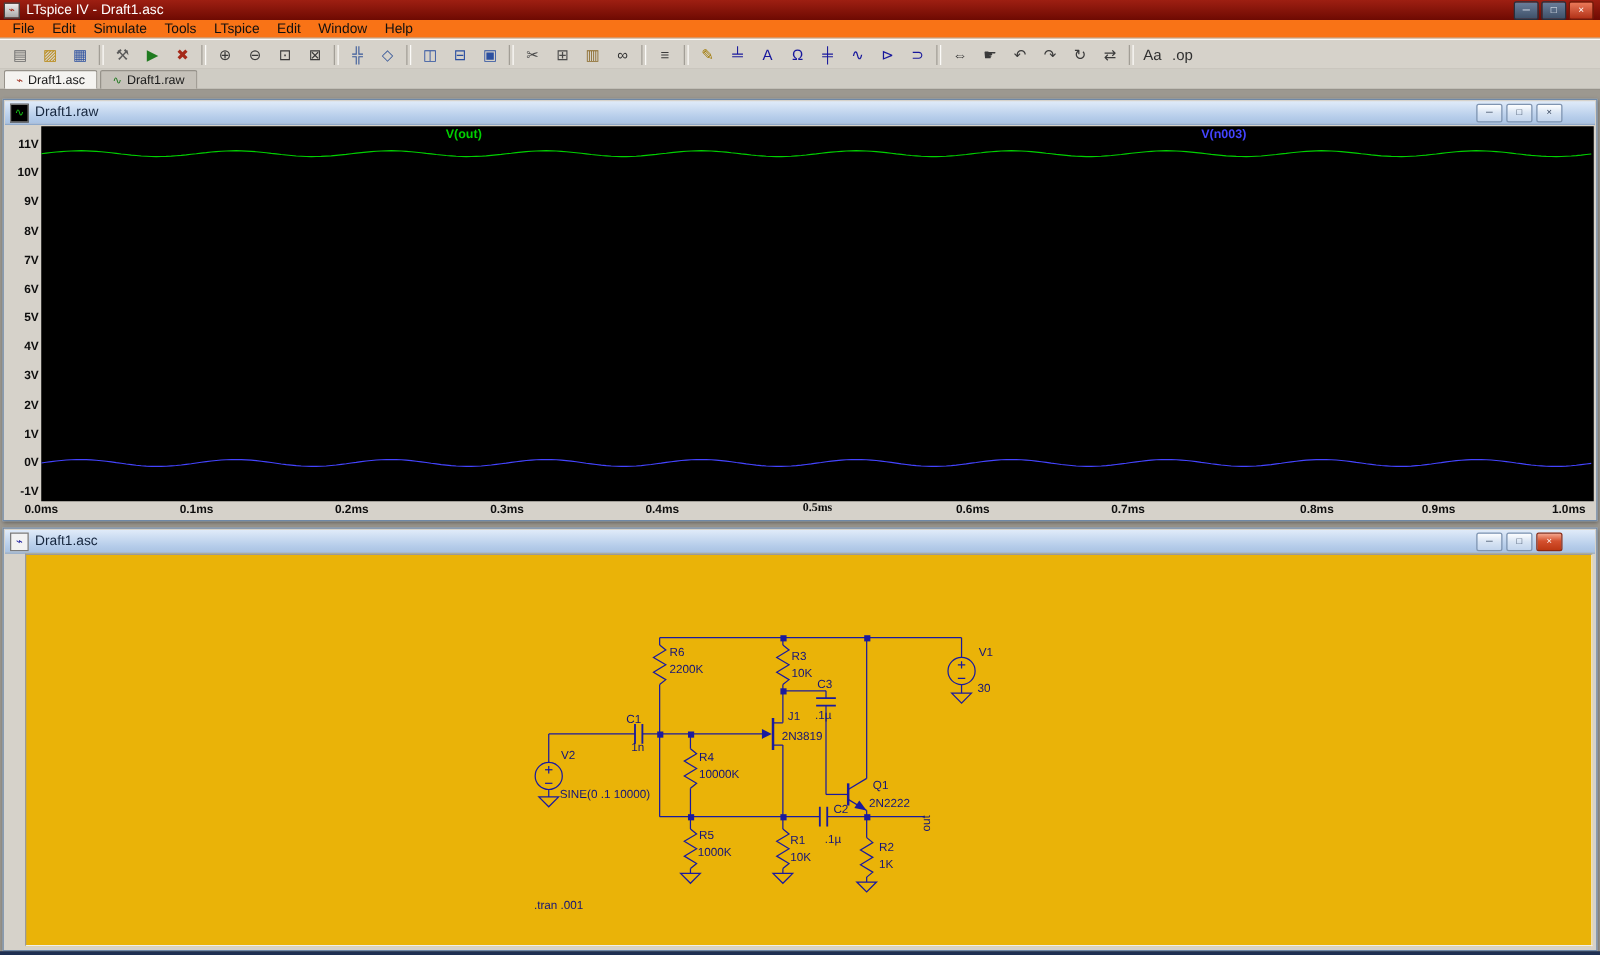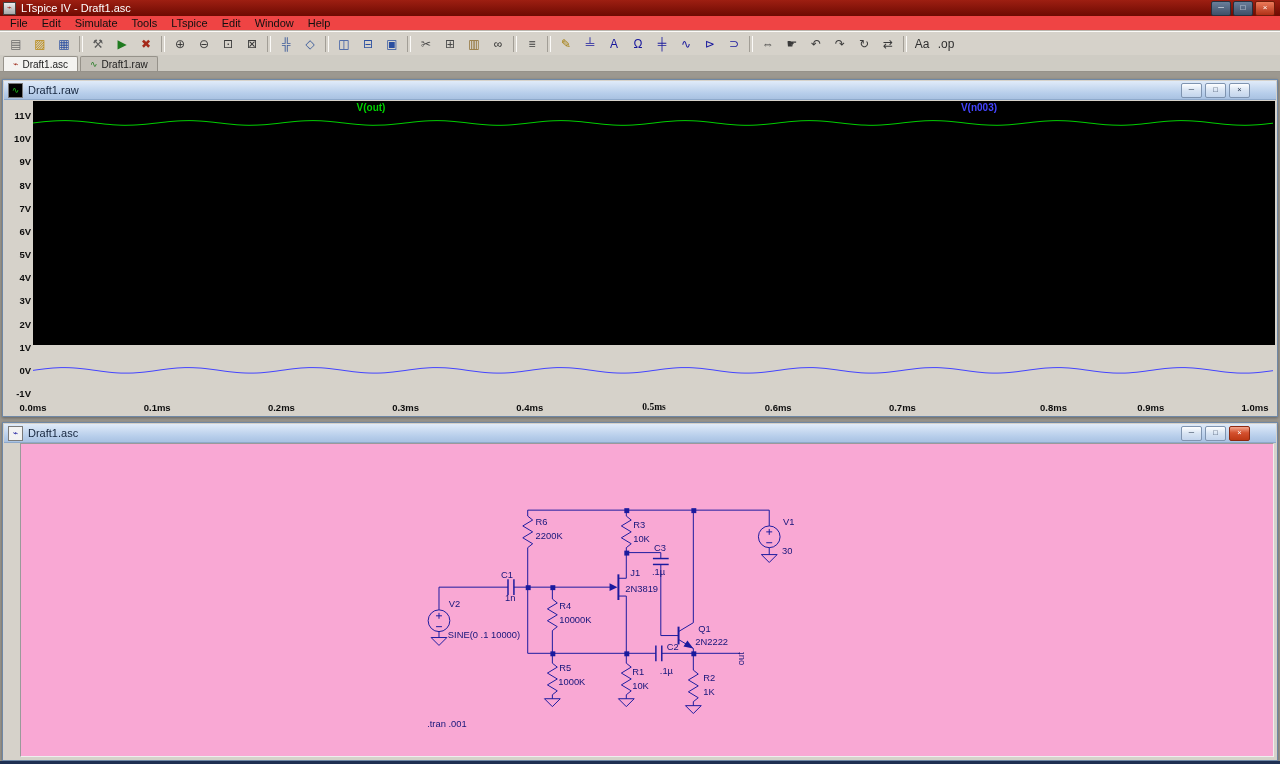--- a/index.html
+++ b/index.html
@@ -26,21 +26,21 @@
   .win-btns{margin-left:auto;display:flex;gap:2px;padding-right:2px;}
   .win-btn{
     width:18px;height:13px;text-align:center;line-height:12px;font-size:8px;
     background:linear-gradient(#6a7e9a,#3e5068);color:#e8eef6;
     border:1px solid #26303e;border-radius:2px;
   }
   .win-btn.close{background:linear-gradient(#ec7a5a,#b03016);border-color:#701c0a;color:#fff;}
   
   #menubar{
     position:absolute;top:16px;left:0;right:0;height:14px;
-    background:#ef4444;border-bottom:1px solid #bab6ae;
+    background:#f97316;border-bottom:1px solid #bab6ae;
     display:flex;align-items:flex-end;padding-left:3px;
   }
   .menu-item{padding:0 7px;height:100%;display:flex;align-items:center;color:#101010;}
   
   #toolbar{
     position:absolute;top:31px;left:0;right:0;height:23px;
     background:#d6d2ca;border-top:1px solid #fbfaf8;border-bottom:1px solid #a29e96;
     display:flex;align-items:center;padding-left:4px;
   }
   .tool{
@@ -89,38 +89,38 @@
   .mdi-btn{
     width:19px;height:13px;text-align:center;line-height:12px;font-size:7.5px;
     color:#2a3a52;border:1px solid #7f94b0;border-radius:2px;
     background:linear-gradient(#fdfeff,#d8e4f3 50%,#c2d4ec);
   }
   .mdi-btn.close-active{
     background:linear-gradient(#f4a68e,#d4502e 45%,#bd3814);
     color:#fff;border-color:#8c2810;
   }
   
-  #plot{position:absolute;left:30px;top:21px;width:1242px;height:244px;background:#000;}
+  #plot{position:absolute;left:30px;top:21px;width:1242px;height:300px;background:#000;}
   #trace-svg{position:absolute;left:0;top:0;}
   .legend{
     position:absolute;top:1px;transform:translateX(-50%);
     font-size:10px;font-weight:bold;letter-spacing:0;white-space:nowrap;
   }
   .ylab{
     position:absolute;left:2px;width:26px;text-align:right;
     font-size:9.5px;font-weight:bold;color:#0d0d0d;line-height:11px;
   }
   .xlab{
     position:absolute;top:322px;width:48px;text-align:center;
     font-size:9.5px;font-weight:bold;color:#0d0d0d;line-height:11px;
   }
   
   #schem-client{
     position:absolute;left:3px;top:20px;right:3px;bottom:3px;
-    background:#f9a8d4;
+    background:#eab308;
     border:1px solid #9a9a9a;border-right-color:#efefef;border-bottom-color:#efefef;margin-left:14px;
   }
   #schem-svg{position:absolute;left:0;top:0;width:100%;height:100%;}
   #schem-svg text{font-family:"Liberation Sans","DejaVu Sans",sans-serif;font-size:9.5px;fill:#14147a;}
   
   #bottom-edge{position:absolute;left:0;right:0;bottom:0;height:3px;background:#1e2f52;}
 </style>
 </head>
 <body>
 

